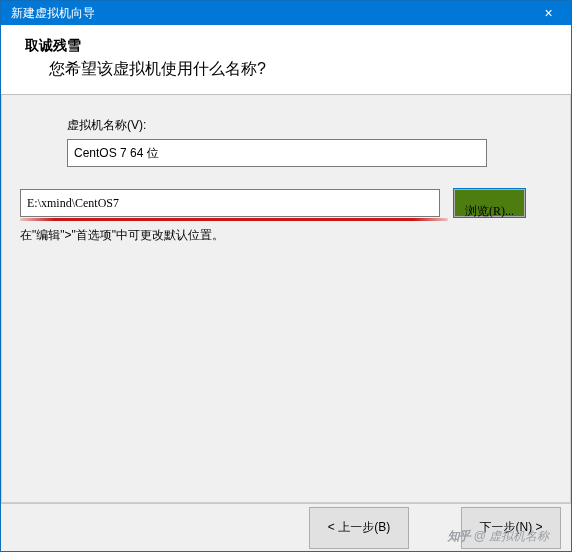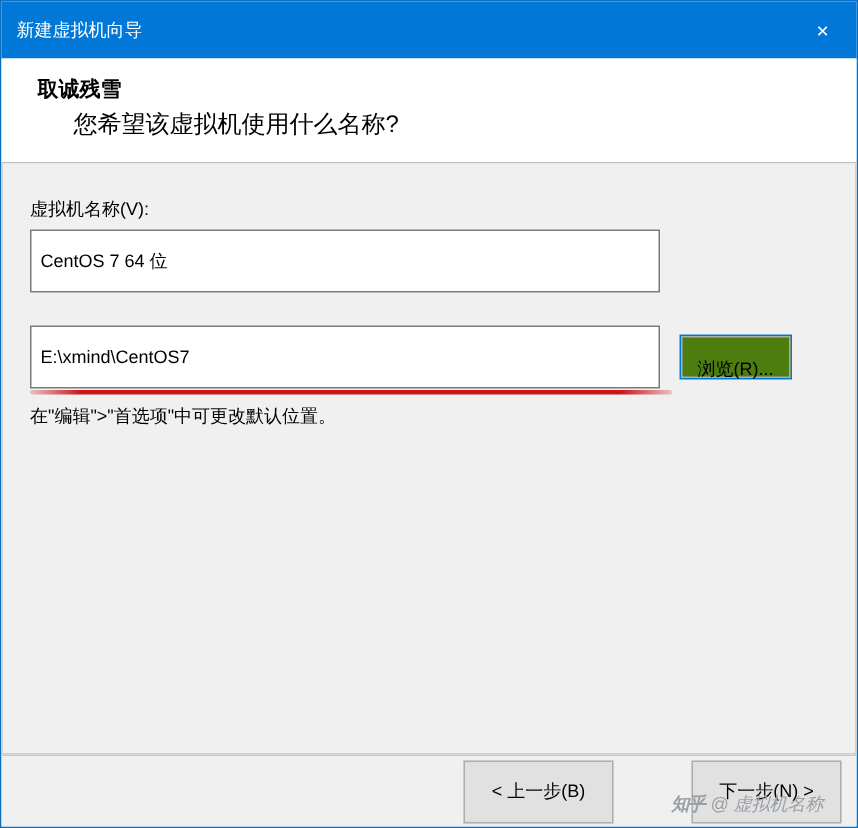--- a/index.html
+++ b/index.html
@@ -14,21 +14,21 @@
     .window {
       width: 572px;
       height: 552px;
       border: 1px solid #0e6ebc;
       display: flex;
       flex-direction: column;
     }
     .titlebar {
       background: #0178d7;
       color: #fff;
-      height: 38px;
+      height: 24px;
       display: flex;
       align-items: center;
       justify-content: space-between;
       padding-left: 10px;
       font-size: 12px;
     }
     .titlebar-title { flex: 1; }
     .close-btn {
       width: 45px;
       height: 30px;
@@ -64,33 +64,34 @@
       position: relative;
     }
     .field-label {
       font-size: 12px;
       color: #000;
       margin-bottom: 5px;
       display: block;
     }
     .text-input {
       width: 420px;
-      height: 42px;
+      height: 28px;
       border: 1px solid #7a7a7a;
       background: #fff;
       padding: 3px 6px;
       font-size: 12px;
       font-family: inherit;
       color: #000;
     }
-    .name-group { margin-bottom: 22px; }
+    .name-group { margin-bottom: 22px; margin-left: 47px; }
     .location-row {
       display: flex;
       align-items: center;
       gap: 14px;
+      font-family: Liberation Serif, serif;
     }
     .location-input {
       width: 420px;
     }
     .browse-btn {
       height: 25px;
       padding: 13px 10px;
       background: #4d7c0f;
       border: 1px solid #adadad;
       font-size: 12px;

